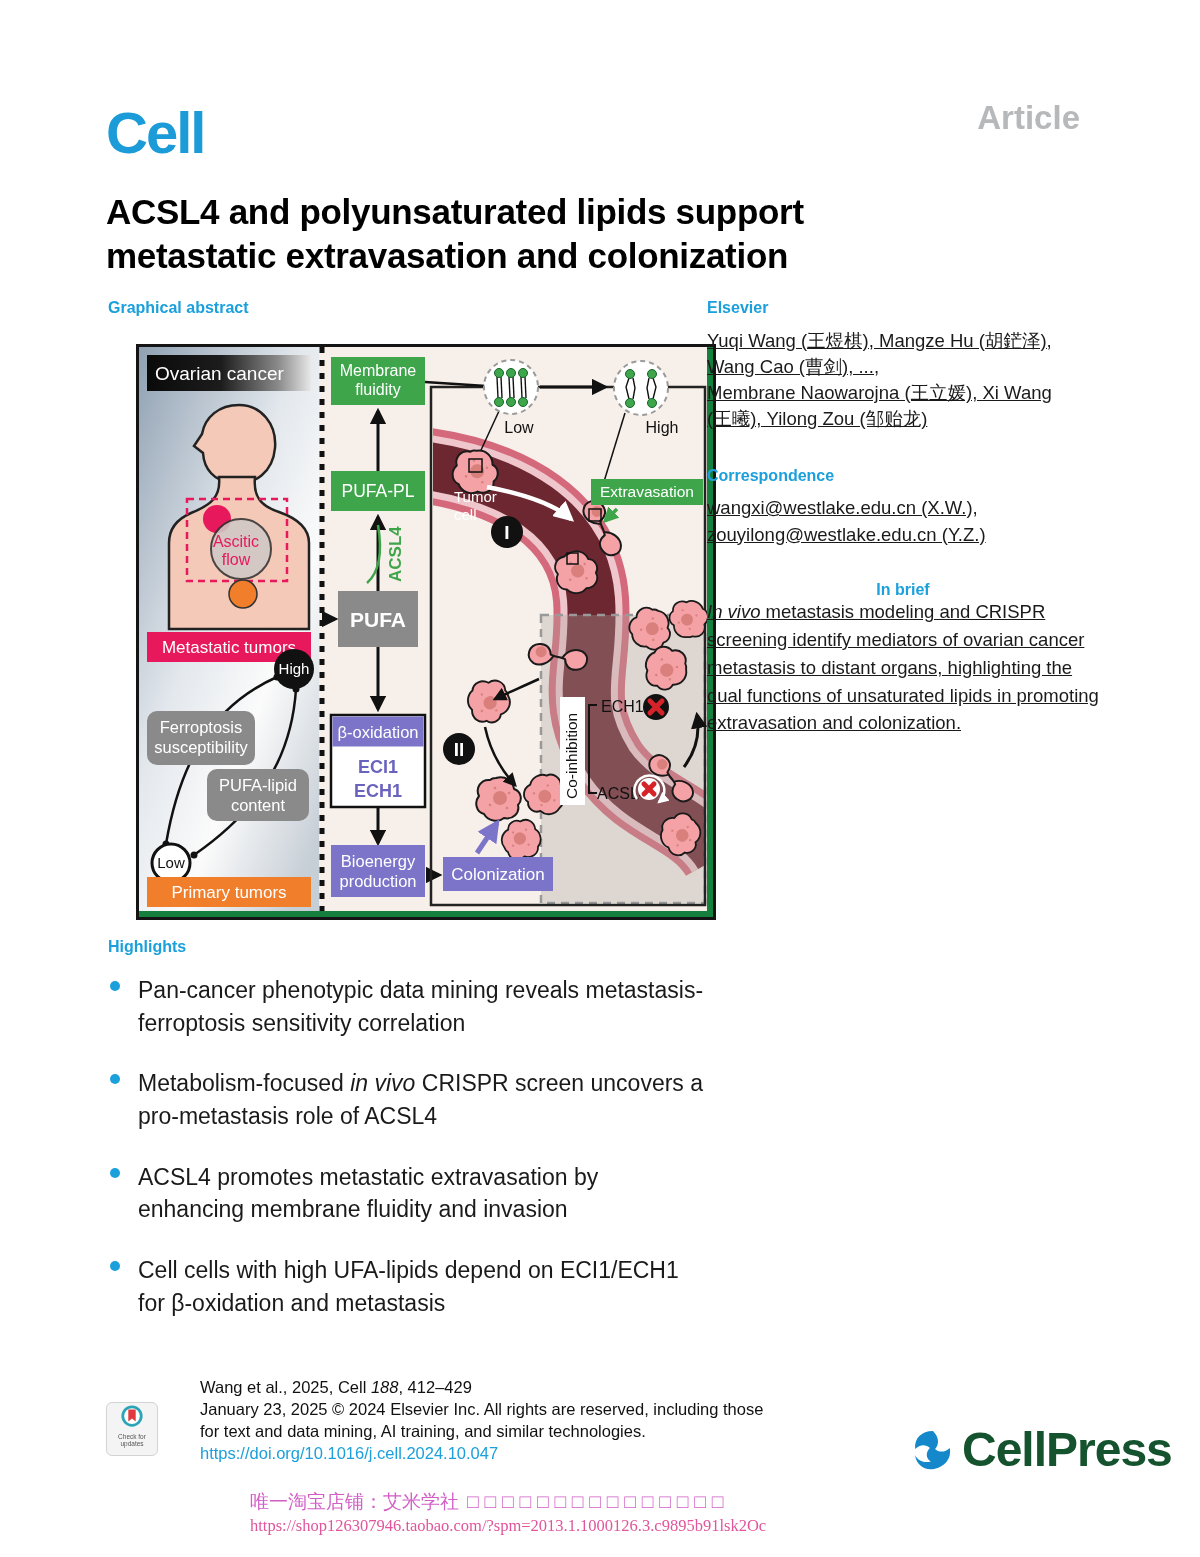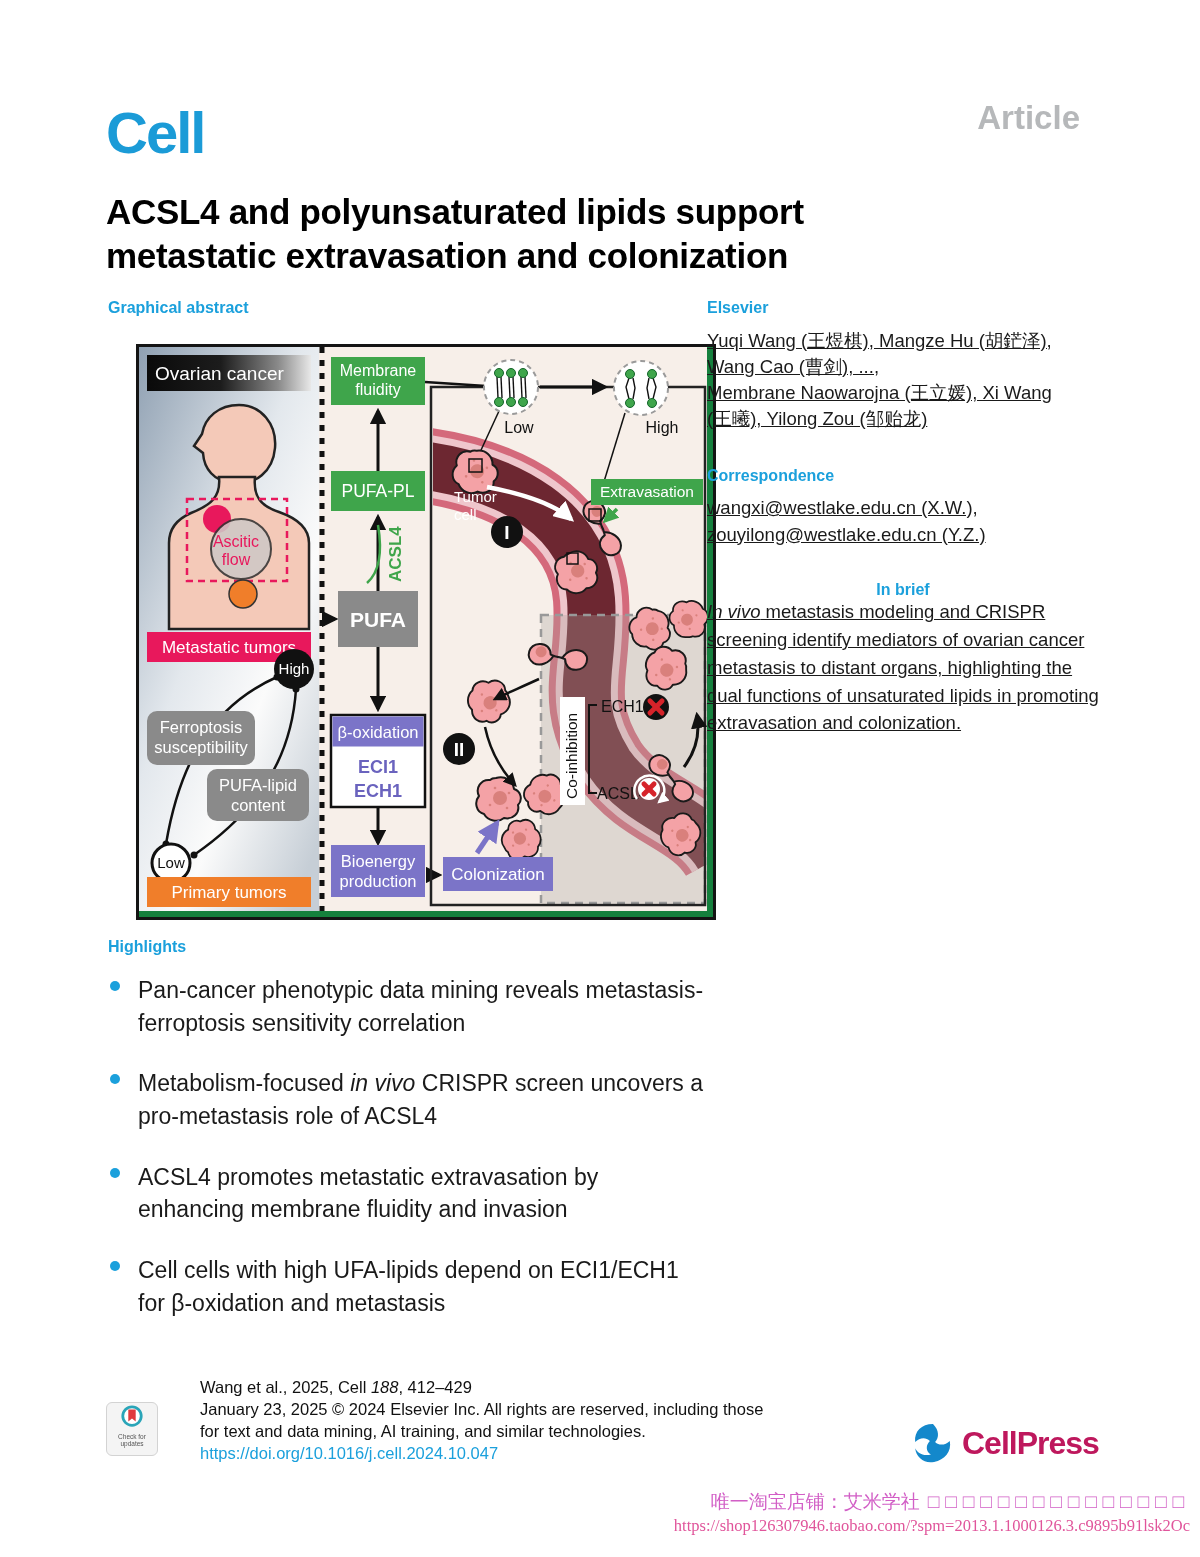--- a/index.html
+++ b/index.html
@@ -24,22 +24,22 @@
   .hl-head{left:108px;top:938px;}
   .hl-list{left:108px;top:974px;width:600px;}
   .hl-item{position:relative;padding-left:30px;margin-bottom:28px;font-size:23px;line-height:1.42;}
   .hl-dot{position:absolute;left:2px;top:7px;width:10px;height:10px;border-radius:50%;background:#1BA0DC;}
   .footer{left:200px;top:1376px;font-size:16.5px;line-height:1.34;color:#111;}
   .footer a{color:#1BA0DC;text-decoration:none;}
   .badge{left:106px;top:1402px;width:52px;height:54px;background:#f4f4f4;border:1px solid #d3d3d3;
          border-radius:6px;text-align:center;padding-top:2px;box-sizing:border-box;cursor:pointer;}
   .badge .b-txt{font-size:6.5px;color:#555;line-height:1.15;}
   .cellpress{left:912px;top:1422px;display:flex;align-items:center;gap:8px;}
-  .cellpress .cp-name{font-size:32px;font-weight:700;color:#be185d;letter-spacing:-1px;}
-  .watermark{left:250px;top:1489px;width:940px;text-align:right;font-family:"Liberation Serif",serif;}
+  .cellpress .cp-name{font-size:48px;font-weight:700;color:#14532d;letter-spacing:-1px;}
+  .watermark{left:250px;top:1489px;width:940px;text-align:left;font-family:"Liberation Serif",serif;}
   .wm1{font-size:19px;color:#D25FC6;line-height:1.35;}
   .wm1 .boxes{letter-spacing:6px;margin-left:8px;}
   .wm2{font-size:16.5px;color:#E0559B;line-height:1.35;cursor:pointer;}
   svg text{font-family:"Liberation Sans",sans-serif;}
   i{font-style:italic;}
 </style>
 </head>
 <body>
 
 <div class="page">

